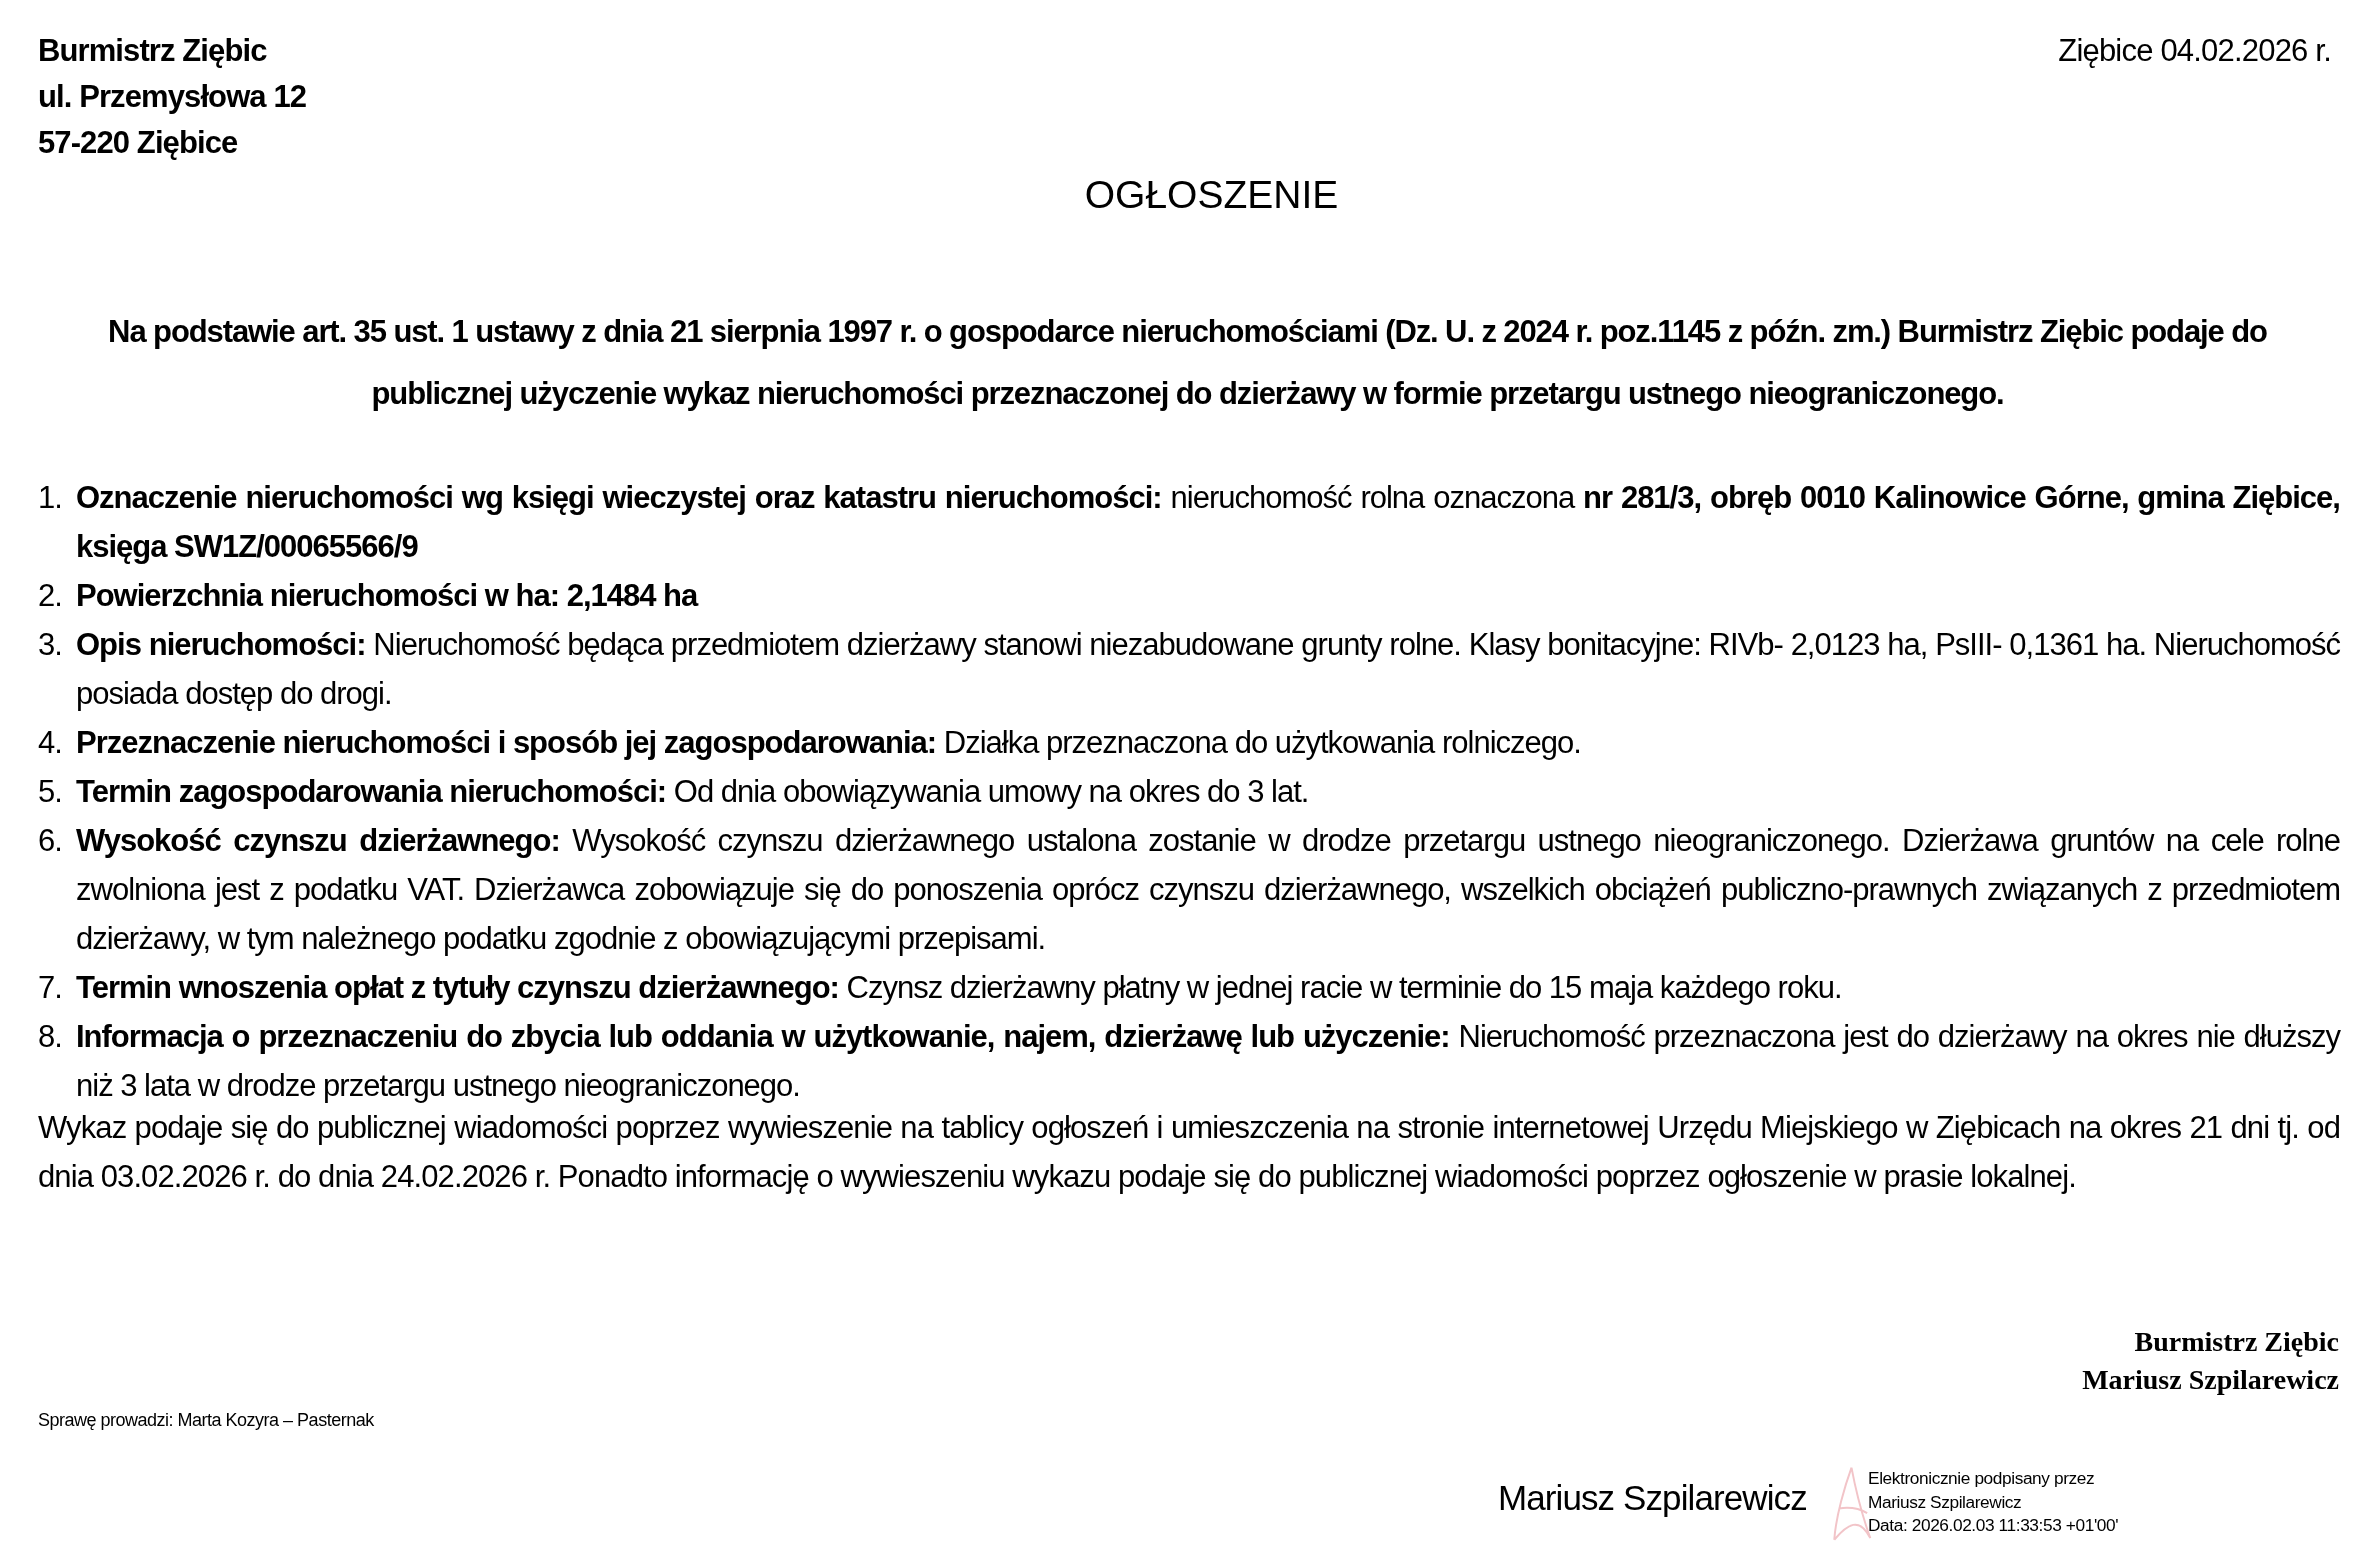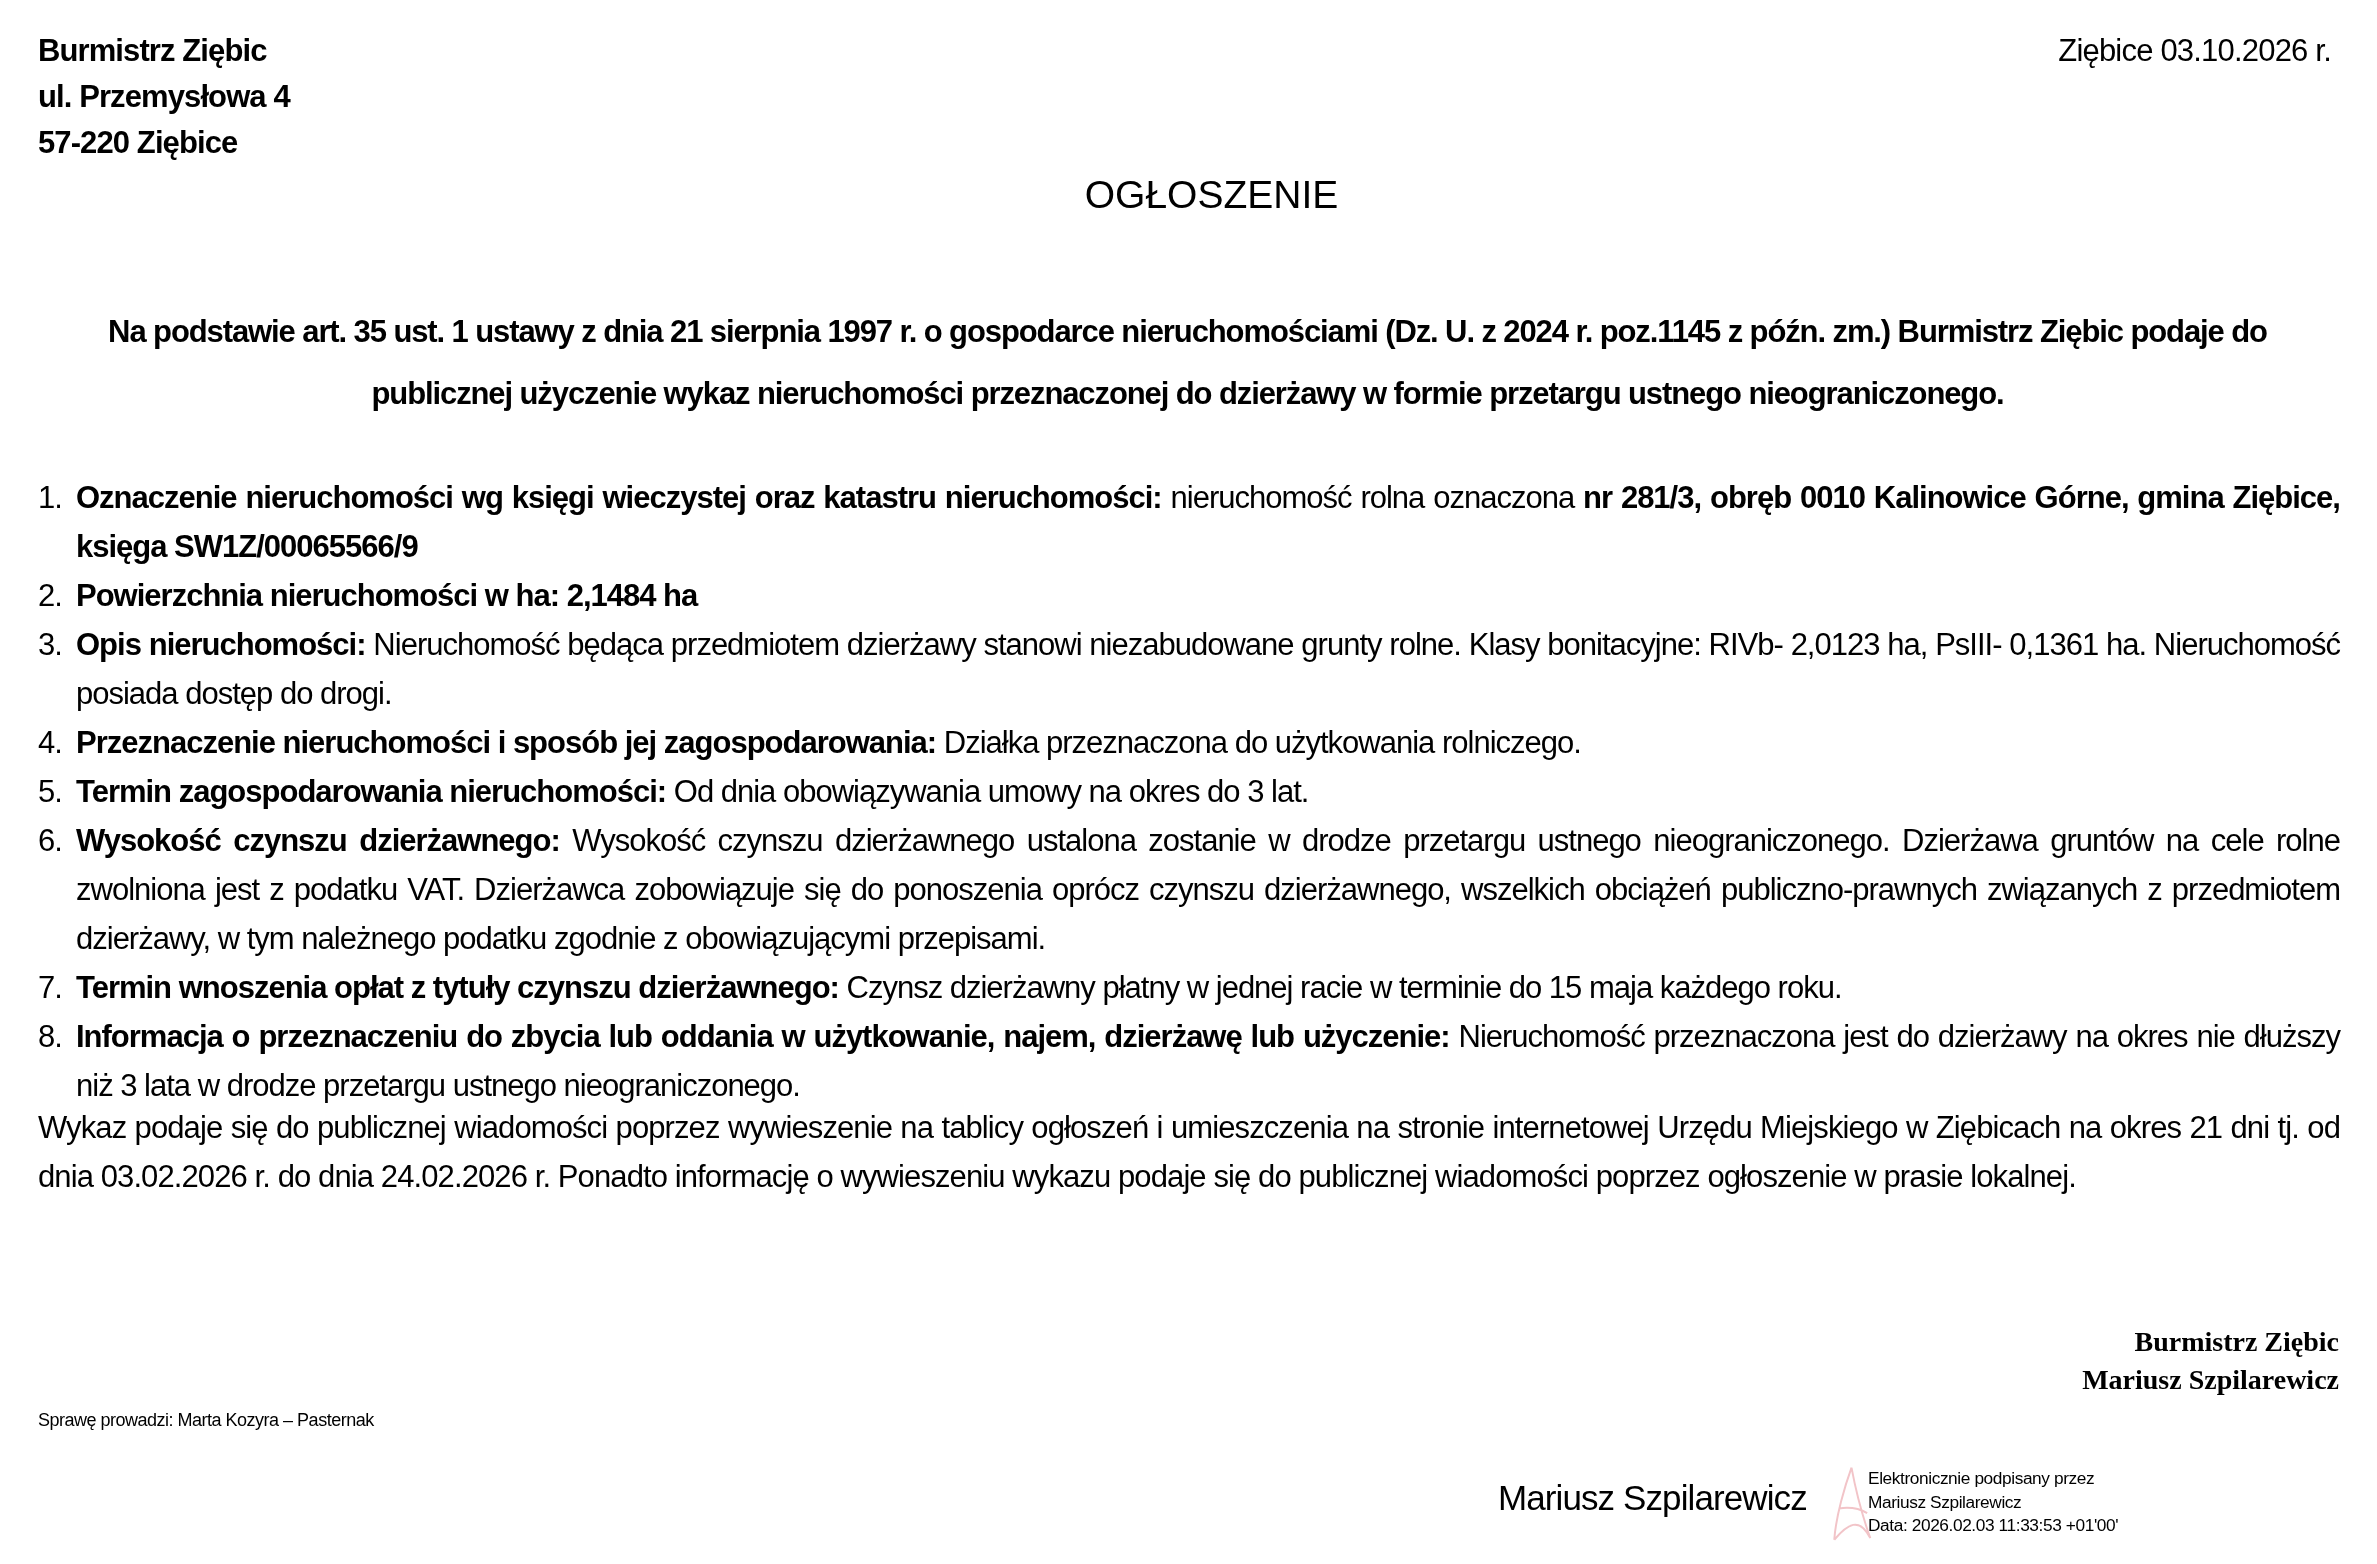--- a/index.html
+++ b/index.html
@@ -35,25 +35,25 @@
     .esig-mark { position: absolute; left: 330px; top: 0; width: 47px; height: 87px; }
     .esig-info { position: absolute; left: 370px; top: 6.3px; font-size: 17.3px; line-height: 23.6px; letter-spacing: -0.4px; white-space: nowrap; }
   </style>
 </head>
 <body>
 
 <div class="page">
 
   <div class="sender">
     <div>Burmistrz Ziębic</div>
-    <div>ul. Przemysłowa 4</div>
+    <div>ul. Przemysłowa 12</div>
     <div>57-220 Ziębice</div>
   </div>
 
-  <div class="date">Ziębice 03.10.2026 r.</div>
+  <div class="date">Ziębice 04.02.2026 r.</div>
 
   <div class="title">OGŁOSZENIE</div>
 
   <div class="intro">
     <p>Na podstawie art. 35 ust. 1 ustawy z dnia 21 sierpnia 1997 r. o gospodarce nieruchomościami (Dz. U. z 2024 r. poz.1145 z późn. zm.) Burmistrz Ziębic podaje do</p>
     <p>publicznej użyczenie wykaz nieruchomości przeznaczonej do dzierżawy w formie przetargu ustnego nieograniczonego.</p>
   </div>
 
   <div class="items">
     <div class="item">

